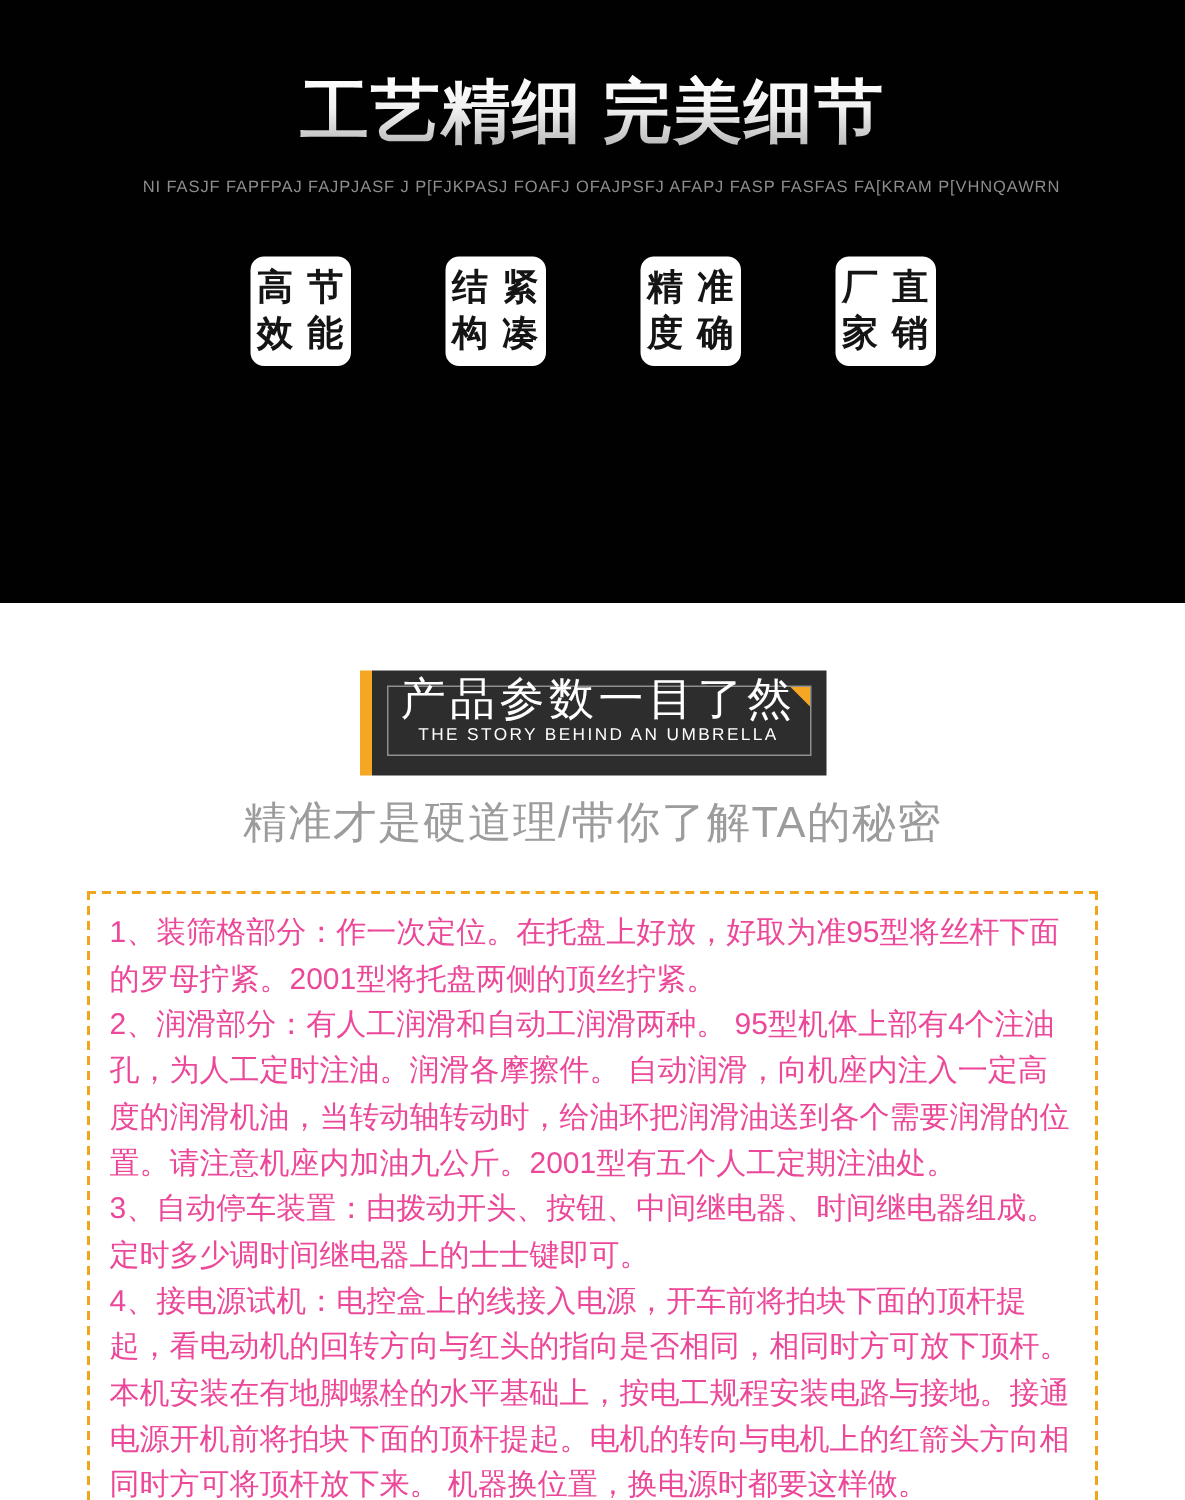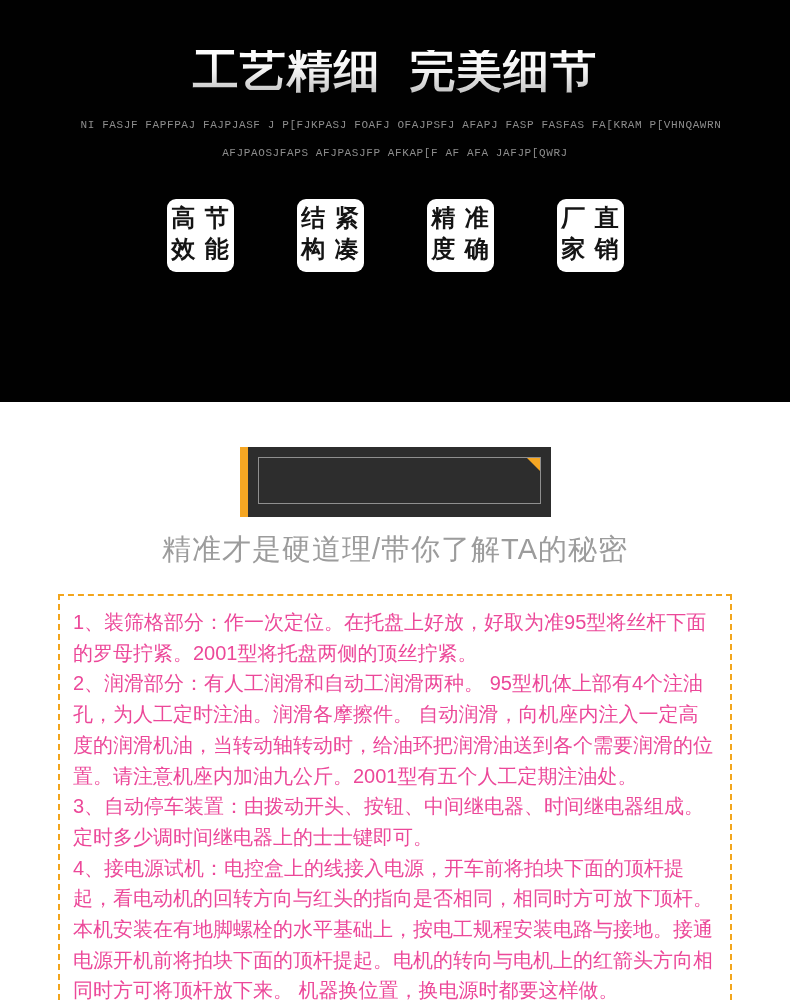--- a/index.html
+++ b/index.html
@@ -2,21 +2,21 @@
 <html><head>
 <meta charset="utf-8">
 <style>
   html,body{margin:0;padding:0;}
   body{
     width:790px;height:1000px;overflow:hidden;background:#ffffff;
     font-family:"Liberation Sans", sans-serif;
   }
   .hero{
     height:402px;background:#010101;text-align:center;
-    padding-top:50px;box-sizing:border-box;font-family:Liberation Mono, monospace;
+    padding-top:50px;box-sizing:border-box;
   }
   .hero-title{
     margin:0;font-size:46px;font-weight:bold;letter-spacing:1px;line-height:1.05;
     background:linear-gradient(180deg,#ffffff 0%,#f2f2f2 45%,#b9b9b9 100%);
     -webkit-background-clip:text;background-clip:text;
     color:transparent;-webkit-text-fill-color:transparent;
     white-space:nowrap;
   }
   .tagline{
     margin:0;color:#8d8d8d;font-size:11px;letter-spacing:0.6px;white-space:nowrap;
@@ -67,21 +67,20 @@
   }
   .spec-box p{margin:0;}
   .bottom-bar{margin-top:29px;height:7px;background:#e9e9e9;}
 </style>
 </head>
 <body>
 
 <div class="hero">
   <h1 class="hero-title">工艺精细 完美细节</h1>
   <p class="tagline l1">NI FASJF FAPFPAJ FAJPJASF J P[FJKPASJ FOAFJ OFAJPSFJ AFAPJ FASP FASFAS FA[KRAM P[VHNQAWRN</p>
-  <p class="tagline l2">AFJPAOSJFAPS AFJPASJFP AFKAP[F AF AFA JAFJP[QWRJ</p>
   <div class="features">
     <div class="feature-box">
       <span>高效</span>
       <span>节能</span>
     </div>
     <div class="feature-box">
       <span>结构</span>
       <span>紧凑</span>
     </div>
     <div class="feature-box">
@@ -93,20 +92,22 @@
       <span>直销</span>
     </div>
   </div>
 </div>
 
 <div class="banner-wrap">
   <div class="banner-accent"></div>
   <div class="banner-body">
     <div class="banner-frame">
       <div class="corner-fold"></div>
+      <div class="banner-cn">产品参数一目了然</div>
+      <div class="banner-en">THE STORY BEHIND AN UMBRELLA</div>
     </div>
   </div>
 </div>
 
 <h2 class="subtitle">精准才是硬道理/带你了解TA的秘密</h2>
 
 <div class="spec-box">
   <p>1、装筛格部分：作一次定位。在托盘上好放，好取为准95型将丝杆下面的罗母拧紧。2001型将托盘两侧的顶丝拧紧。</p>
   <p>2、润滑部分：有人工润滑和自动工润滑两种。 95型机体上部有4个注油孔，为人工定时注油。润滑各摩擦件。 自动润滑，向机座内注入一定高度的润滑机油，当转动轴转动时，给油环把润滑油送到各个需要润滑的位置。请注意机座内加油九公斤。2001型有五个人工定期注油处。</p>
   <p>3、自动停车装置：由拨动开头、按钮、中间继电器、时间继电器组成。定时多少调时间继电器上的士士键即可。</p>

